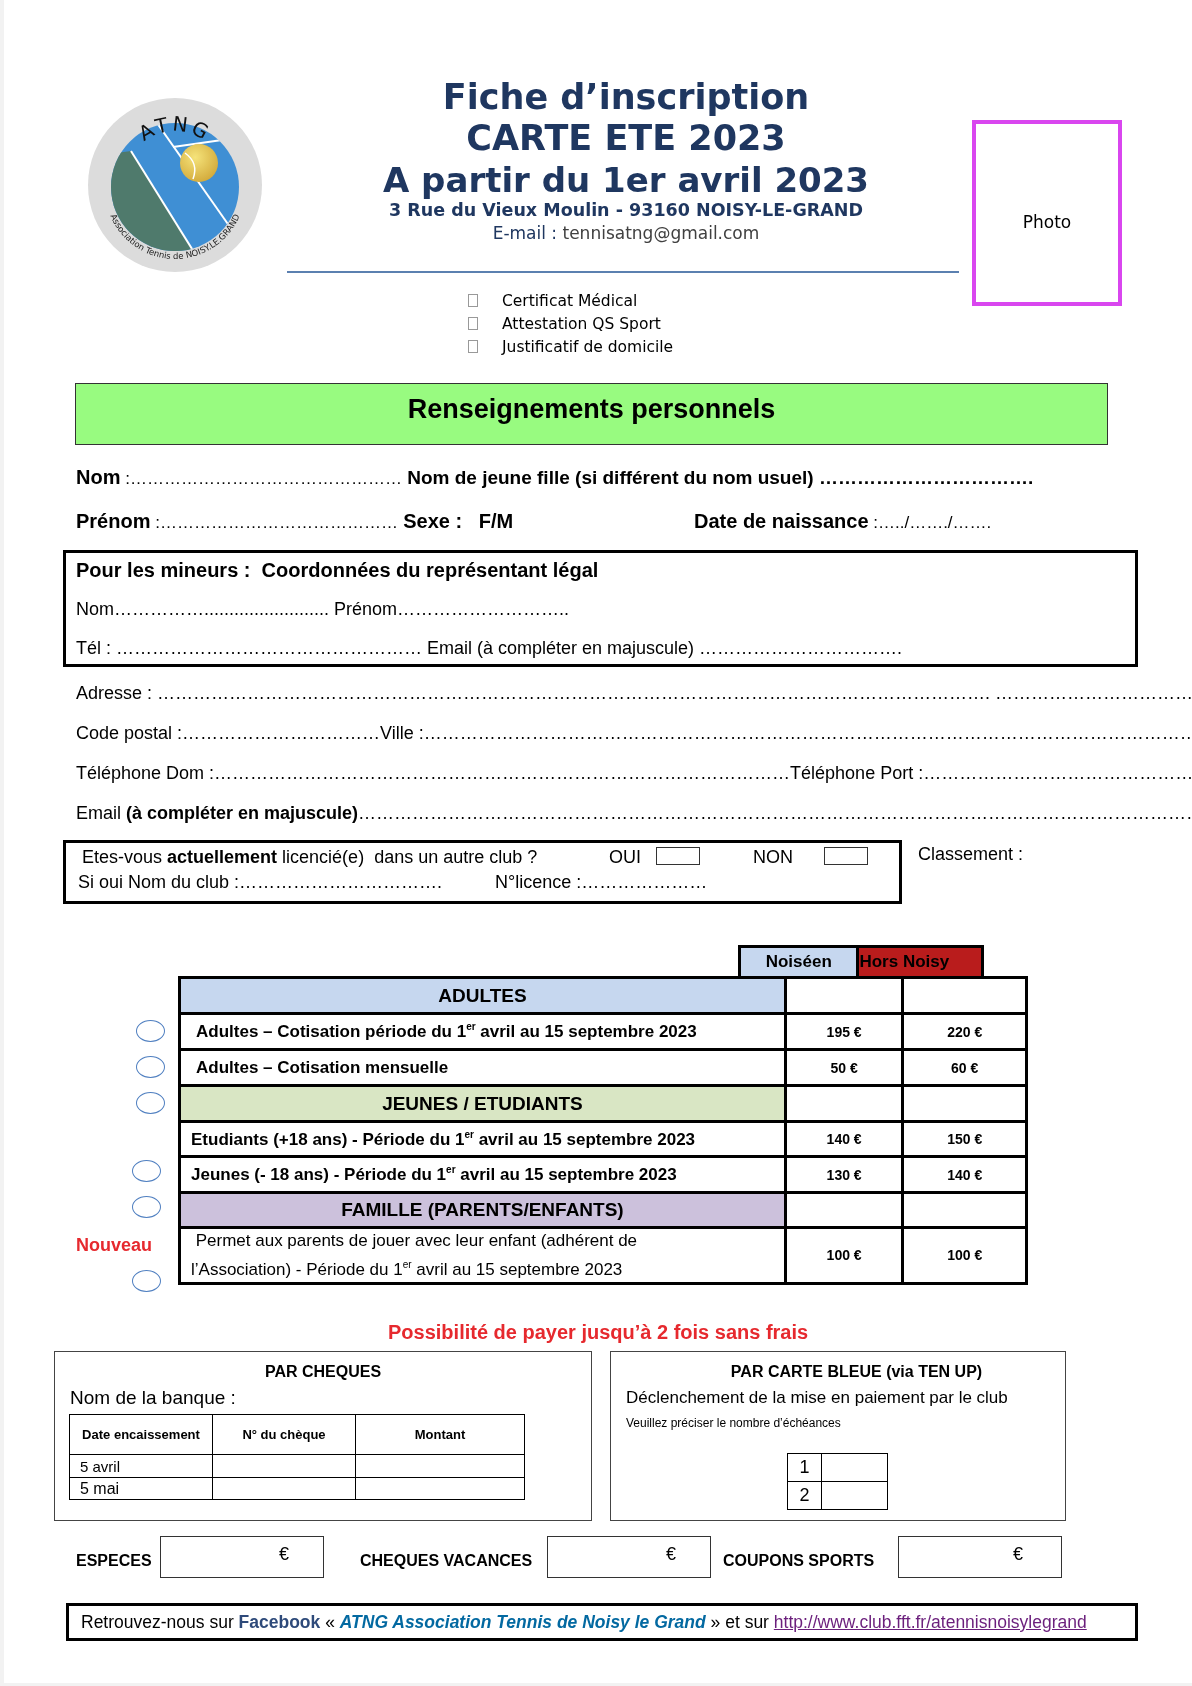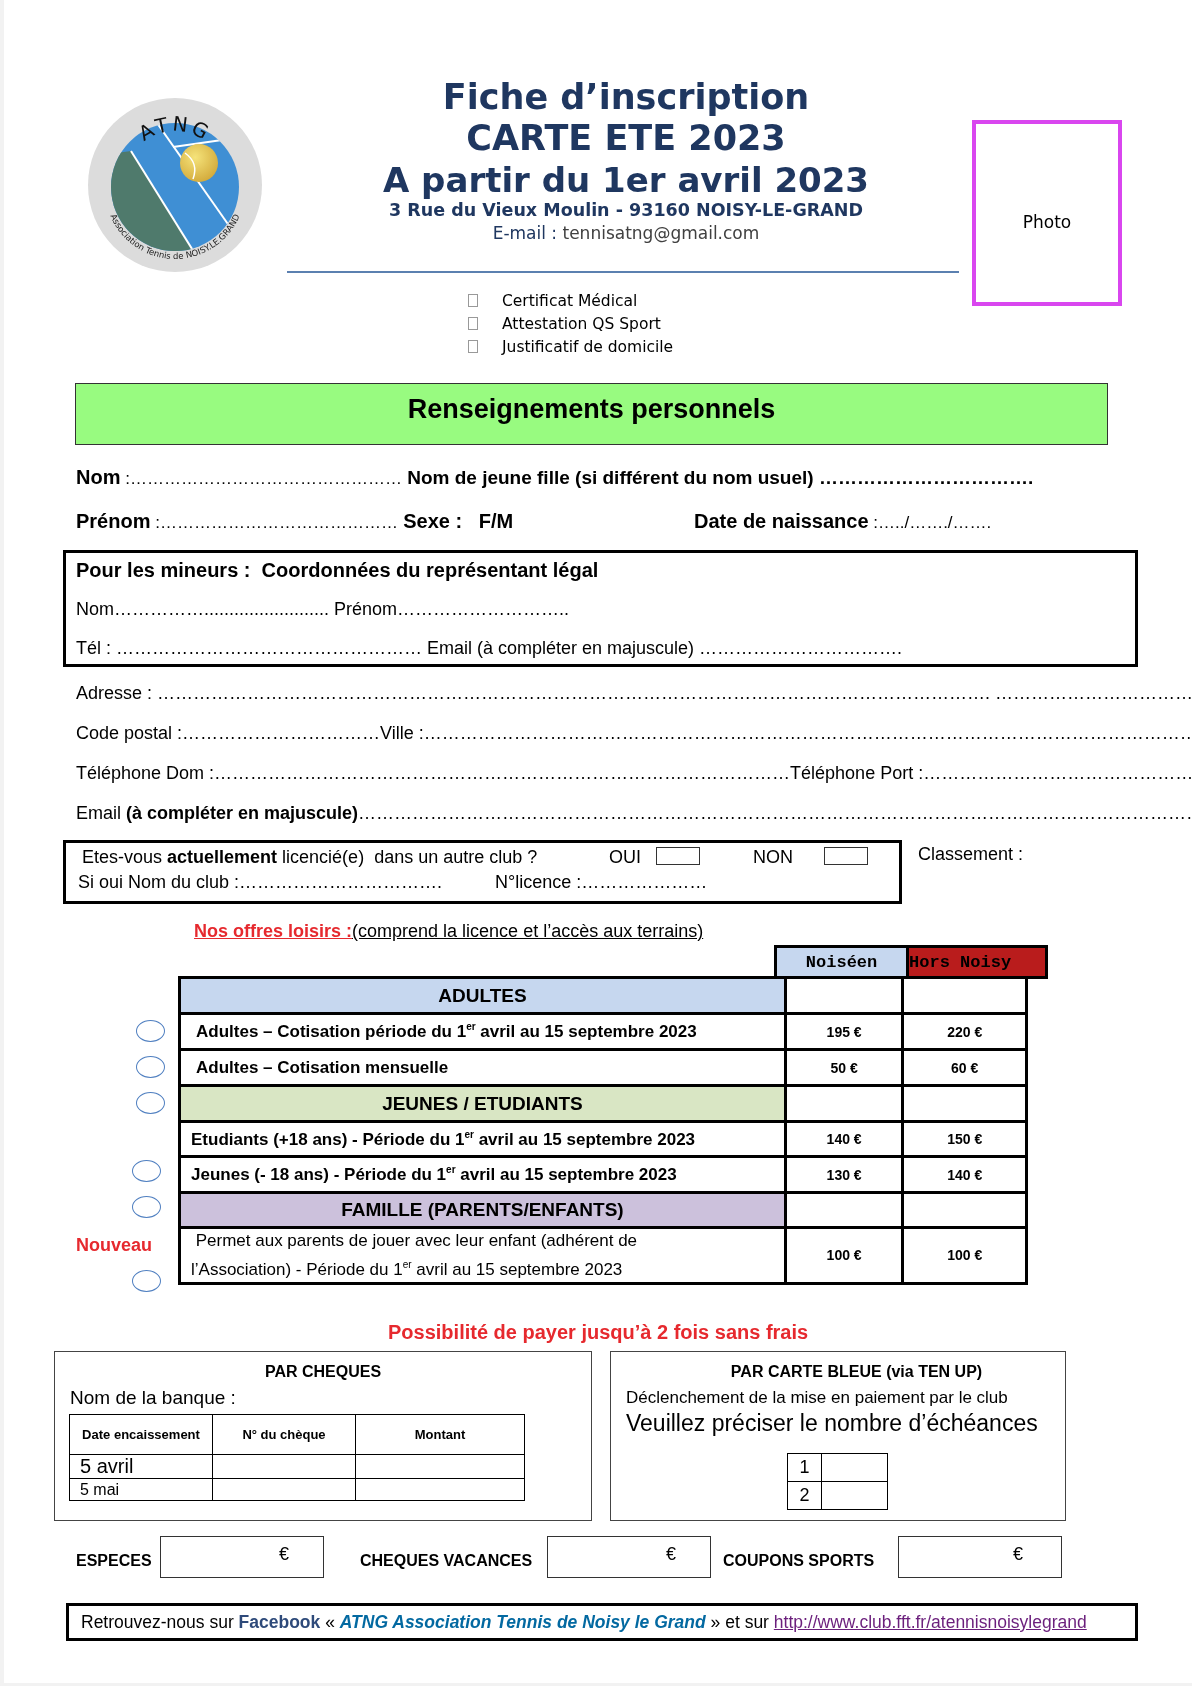--- a/index.html
+++ b/index.html
@@ -144,25 +144,22 @@
     <span class="smallbox" style="margin-left:10px"></span>
   </div>
   <div class="abs line" style="top:845px; left:749px; font-size:18px">
     <span>NON</span>
     <span class="smallbox" style="margin-left:26px"></span>
   </div>
   <div class="abs line" style="top:870px; left:74px; font-size:18px">Si oui Nom du club :…………………………….</div>
   <div class="abs line" style="top:870px; left:491px; font-size:18px">N°licence :…………………</div>
   <div class="abs line" style="top:842px; left:914px; font-size:18px">Classement :</div>
 
-  <div class="abs line" style="top:919px; left:190px; font-size:18px">
-    <span class="red b" style="text-decoration:underline">Nos offres loisirs :</span><span style="text-decoration:underline">(comprend la licence et l’accès aux terrains)</span>
-  </div>
-
-  <table class="tbl" style="left:770px; top:945px; width:274px;font-family:Liberation Mono, monospace;">
+
+  <table class="tbl" style="left:734px; top:945px; width:246px;">
     <tbody>
         <tr style="height:31px">
       <td style="width:114px; background:#c6d7ef; text-align:center; font-size:17px">Noiséen</td>
       <td style="width:120px; background:#b91c1c; font-size:17px">Hors Noisy</td>
     </tr>
   </tbody>
     </table>
 
   <table class="tbl" id="offers-table" style="left:174px; top:976px; width:850px;">
 
@@ -229,36 +226,36 @@
   <div class="abs line b" style="left:50px; width:538px; text-align:center; top:1360px; font-size:16px">PAR CHEQUES</div>
   <div class="abs line" style="left:66px; top:1386px; font-size:19px">Nom de la banque :</div>
   <table class="chq" style="left:65px; top:1414px; width:456px">
     <tbody>
         <tr style="height:40px">
       <td style="width:142px; text-align:center; font-weight:bold; font-size:13px; line-height:18px">Date encaissement</td>
       <td style="width:142px; text-align:center; font-weight:bold; font-size:13px">N° du chèque</td>
       <td style="text-align:center; font-weight:bold; font-size:13px">Montant</td>
     </tr>
     <tr style="height:23px">
-      <td style="font-size:20px; padding-left:10px">5 avril</td>
+      <td style="font-size:15px; padding-left:10px">5 avril</td>
       <td></td>
       <td></td>
     </tr>
     <tr style="height:22px">
       <td style="font-size:16px; padding-left:10px">5 mai</td>
       <td></td>
       <td></td>
     </tr>
   </tbody>
     </table>
 
   <div class="abs pbox" style="left:606px; top:1351px; width:456px; height:170px"></div>
   <div class="abs line b" style="left:606px; width:493px; text-align:center; top:1360px; font-size:16px">PAR CARTE BLEUE (via TEN UP)</div>
   <div class="abs line" style="left:622px; top:1386px; font-size:17px">Déclenchement de la mise en paiement par le club</div>
-  <div class="abs line" style="left:622px; top:1411px; font-size:23px">Veuillez préciser le nombre d’échéances</div>
+  <div class="abs line" style="left:622px; top:1411px; font-size:12px">Veuillez préciser le nombre d’échéances</div>
   <table class="chq" style="left:783px; top:1453px; width:101px">
     <tbody>
         <tr style="height:28px">
       <td style="width:33px; text-align:center; font-size:18px">1</td>
       <td></td>
     </tr>
     <tr style="height:28px">
       <td style="text-align:center; font-size:18px">2</td>
       <td></td>
     </tr>

